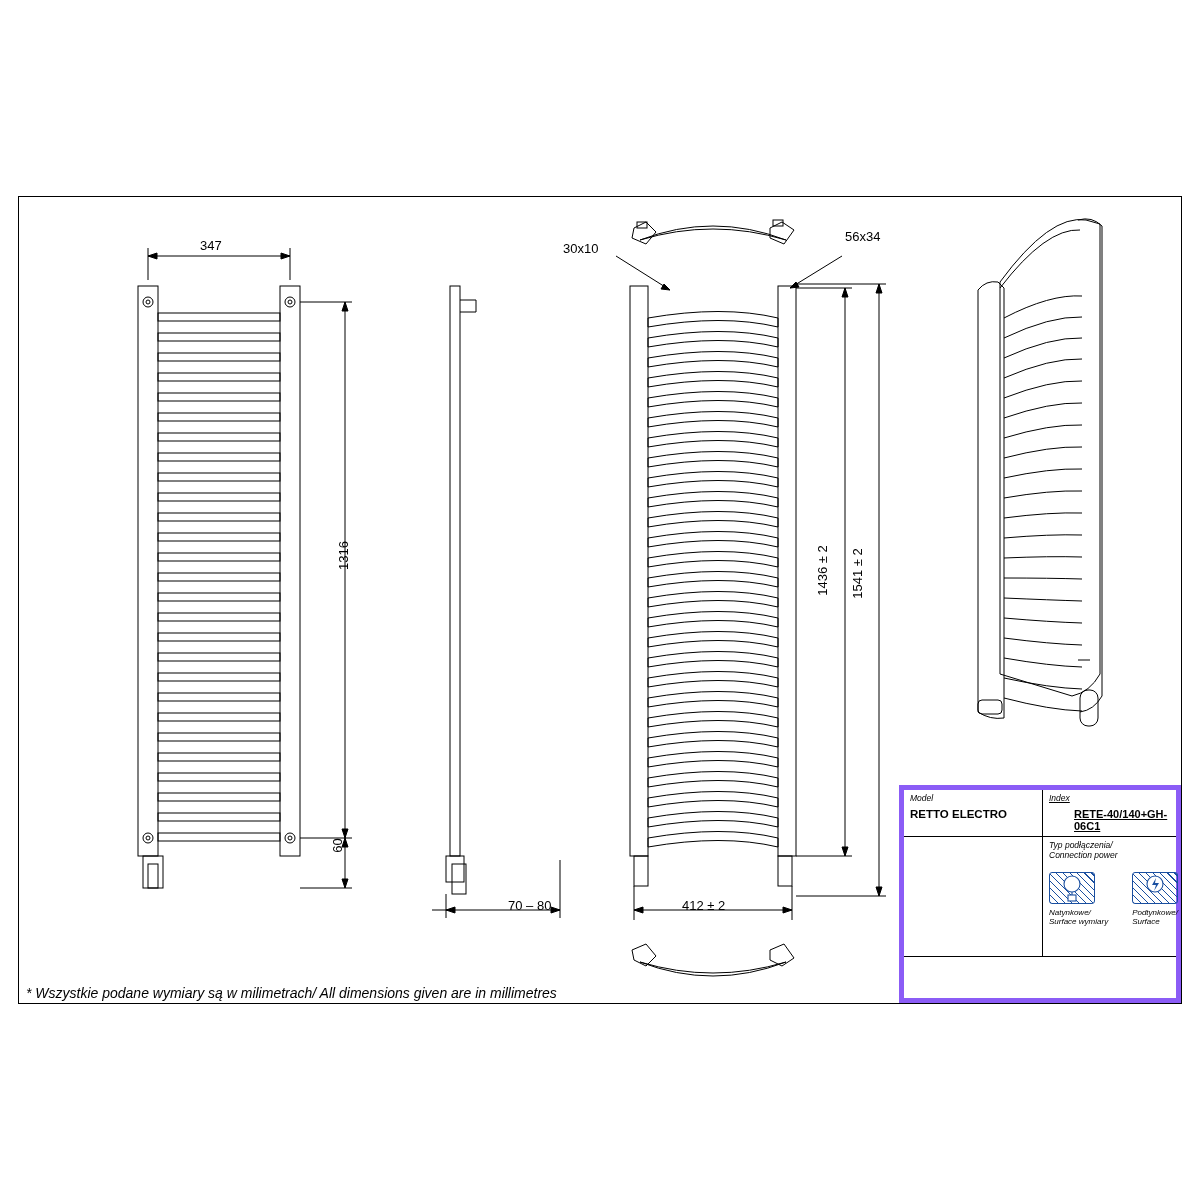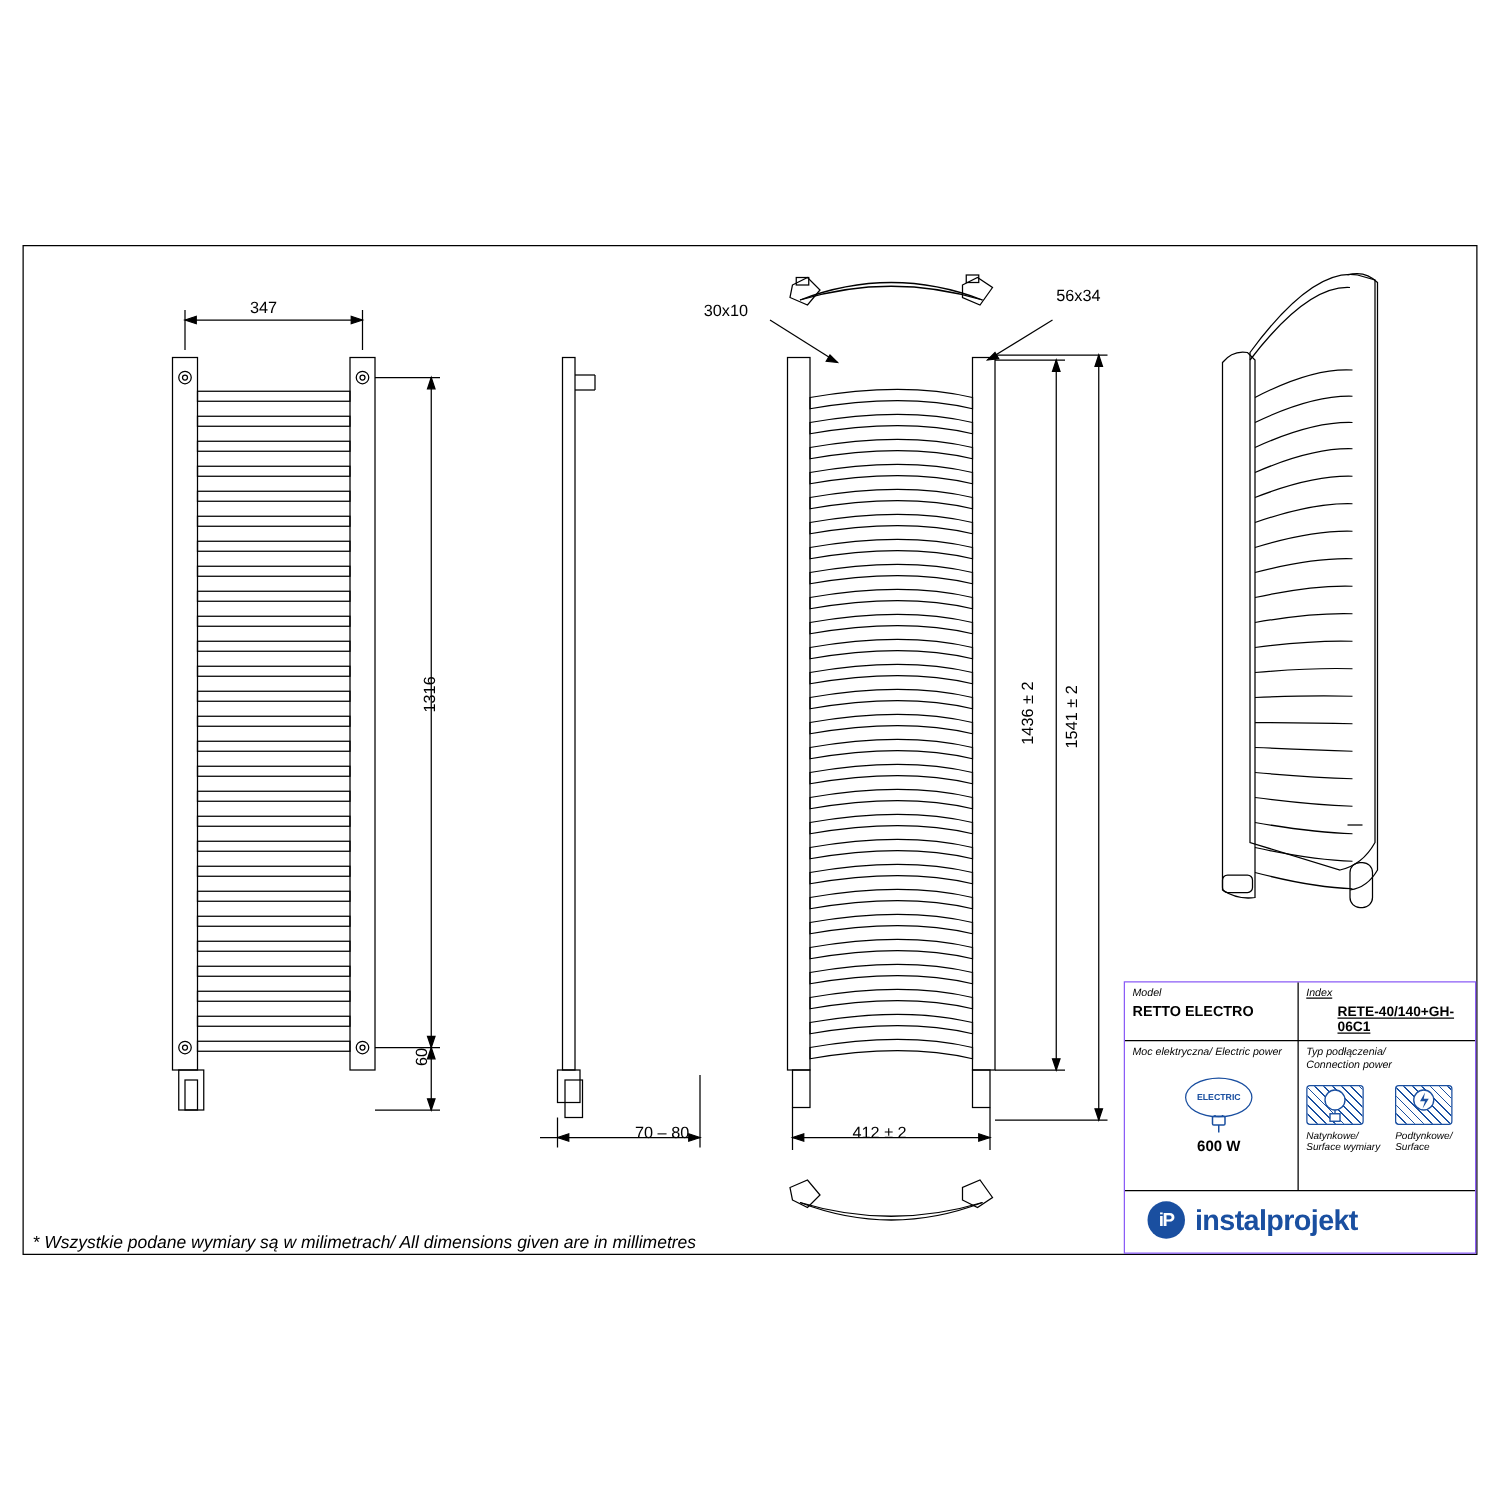--- a/index.html
+++ b/index.html
@@ -3,21 +3,21 @@
 <meta charset="utf-8">
 <style>
   html,body{margin:0;padding:0;background:#ffffff;}
   body{width:1200px;height:1200px;font-family:"Liberation Sans",sans-serif;color:#000;}
   #sheet{position:relative;width:1190px;height:1200px;}
   .frame{position:absolute;left:18px;top:196px;width:1164px;height:808px;border:1px solid #000;box-sizing:border-box;}
   .dim-text{position:absolute;font-size:13px;color:#000;white-space:nowrap;}
   .note{position:absolute;left:26px;top:985px;font-size:14px;font-style:italic;color:#000;}
   svg{position:absolute;left:0;top:0;}
   
-  .tb{position:absolute;left:899px;top:785px;width:282px;height:218px;border:1px solid #8b5cf6;box-sizing:border-box;}
+  .tb{position:absolute;left:899px;top:785px;width:282px;height:218px;border:5px solid #8b5cf6;box-sizing:border-box;}
   .tb .vline{position:absolute;top:0;width:1px;background:#000;}
   .tb .hline{position:absolute;left:0;width:100%;height:1px;background:#000;}
   .lbl{font-size:8.5px;font-style:italic;color:#000;}
   .val{font-size:11.5px;font-weight:bold;color:#000;}
   .cellpad{padding:3px 6px;}
   .logo{position:absolute;left:0;bottom:0;width:100%;height:52px;display:flex;align-items:center;padding-left:18px;box-sizing:border-box;}
   .logo-mark{width:30px;height:30px;border-radius:50%;background:#1a4fa0;color:#fff;font-size:15px;font-weight:bold;display:flex;align-items:center;justify-content:center;margin-right:8px;letter-spacing:-1px;}
   .logo-text{font-size:23px;font-weight:bold;color:#1a4fa0;letter-spacing:-0.5px;}
   .elec-circle{width:52px;height:30px;border:1.3px solid #1a4fa0;border-radius:50%;display:flex;align-items:center;justify-content:center;font-size:7px;font-weight:bold;color:#1a4fa0;}
   .watt{font-size:12px;font-weight:bold;text-align:center;margin-top:12px;}
@@ -233,42 +233,25 @@
     <div class="cellpad" style="position:absolute;left:0;top:0;width:138px;">
       <div class="lbl">Model</div>
       <div class="val" style="margin-top:5px;">RETTO ELECTRO</div>
     </div>
 
     <div class="cellpad" style="position:absolute;left:139px;top:0;width:143px;text-decoration:underline;">
       <div class="lbl">Index</div>
       <div class="val" style="margin-top:5px;font-size:11px;margin-left:25px;">RETE-40/140+GH-06C1</div>
     </div>
 
-    <div class="cellpad" style="position:absolute;left:0;top:47px;width:138px;height:118px;">
-      <div class="lbl">Moc elektryczna/ Electric power</div>
-      <div style="display:flex;flex-direction:column;align-items:center;margin-top:16px;">
-        <div class="elec-circle">
-          <span>ELECTRIC</span>
-        </div>
-        <svg width="22" height="16" style="position:static;margin-top:-2px">
-          <g stroke="#1a4fa0" fill="none" stroke-width="1.2">
-            <rect x="6" y="1" width="10" height="7" rx="1"></rect>
-            <line x1="11" y1="8" x2="11" y2="14"></line>
-            <line x1="8" y1="1" x2="8" y2="-2"></line>
-            <line x1="14" y1="1" x2="14" y2="-2"></line>
-          </g>
-        </svg>
-        <div class="watt" style="margin-top:2px;">600 W</div>
-      </div>
-    </div>
 
     <div class="cellpad" style="position:absolute;left:139px;top:47px;width:143px;height:118px;">
       <div class="lbl">Typ podłączenia/</div>
       <div class="lbl">Connection power</div>
-      <div style="display:flex;gap:12px;margin-top:12px;">
+      <div style="display:flex;gap:24px;margin-top:12px;">
         <div>
           <div class="conn-ico">
             <svg width="44" height="30" style="position:static">
               <g stroke="#1a4fa0" fill="#fff" stroke-width="1.1">
                 <circle cx="22" cy="11" r="8"></circle>
                 <line x1="22" y1="19" x2="22" y2="26"></line>
                 <rect x="18" y="22" width="8" height="6"></rect>
               </g>
             </svg>
           </div>
@@ -283,19 +266,15 @@
                 <path d="M23 5 l-4 7 h4 l-2 6 l5 -8 h-4 z" fill="#1a4fa0" stroke="none"></path>
               </g>
             </svg>
           </div>
           <div class="conn-cap">Podtynkowe/</div>
           <div class="conn-cap" style="margin-top:0">Surface</div>
         </div>
       </div>
     </div>
 
-    <div class="logo">
-      <div class="logo-mark">iP</div>
-      <div class="logo-text">instalprojekt</div>
-    </div>
   </div>
 
 </div>
 
 </body></html>

